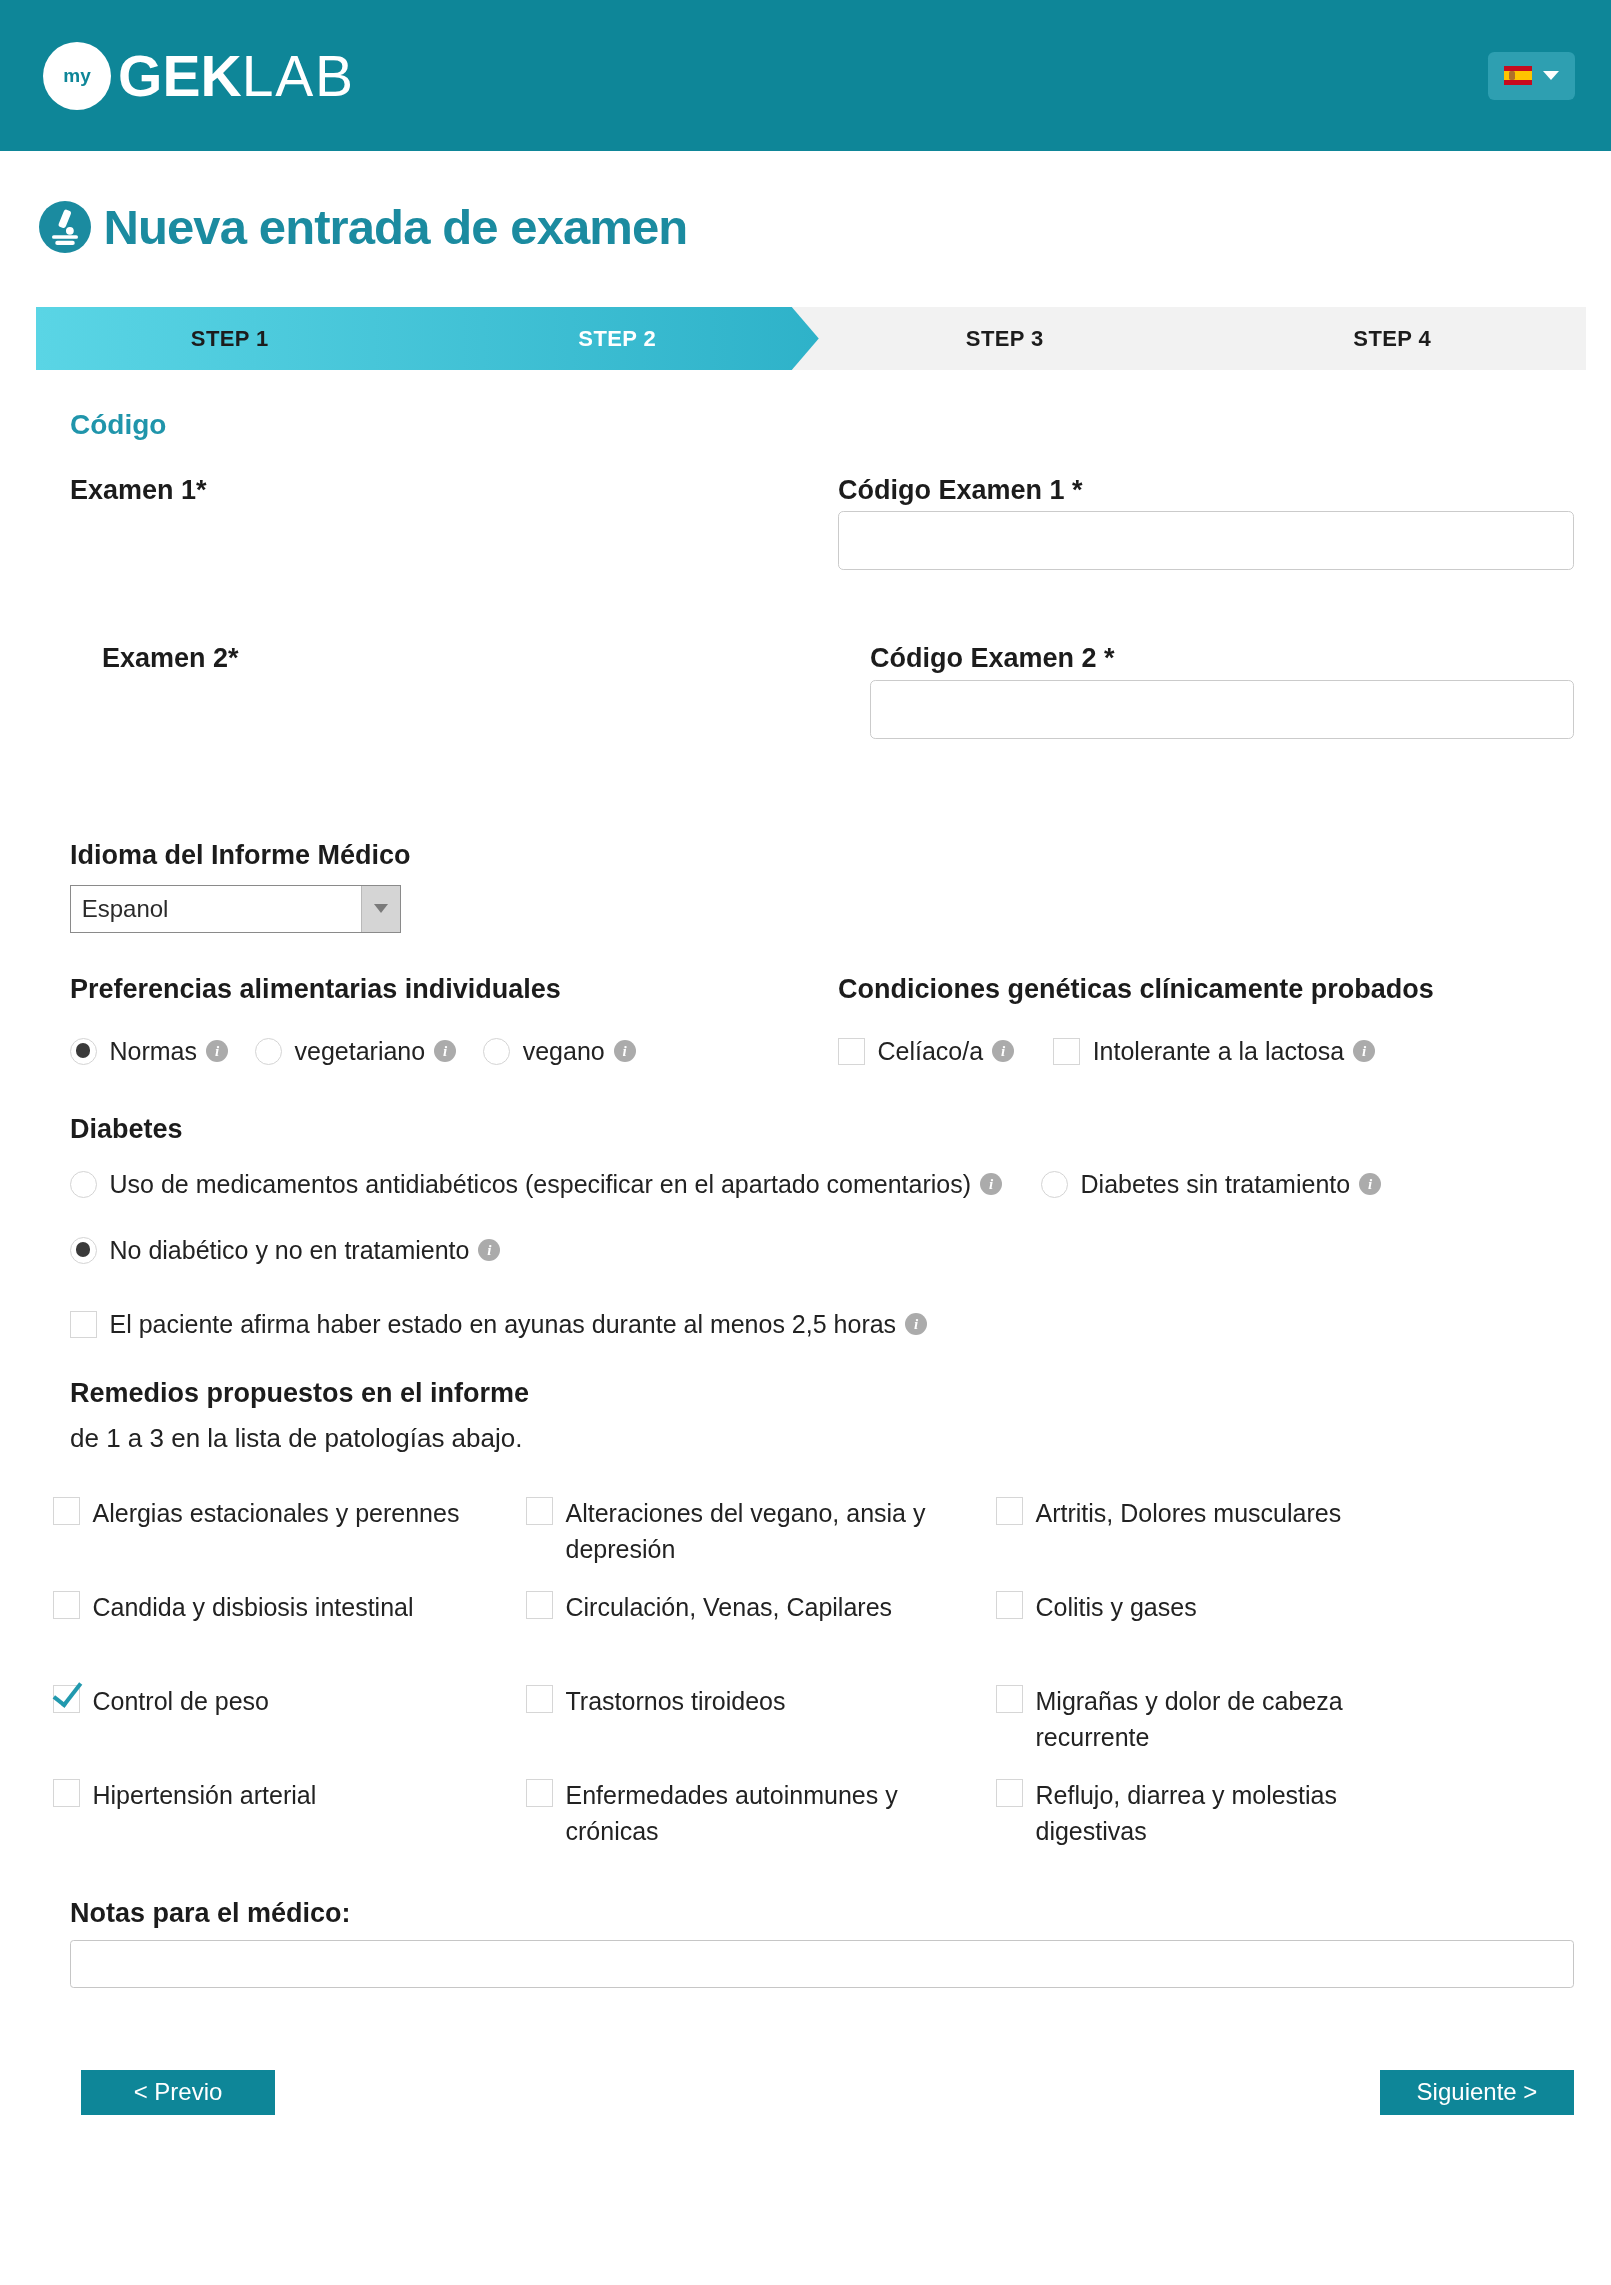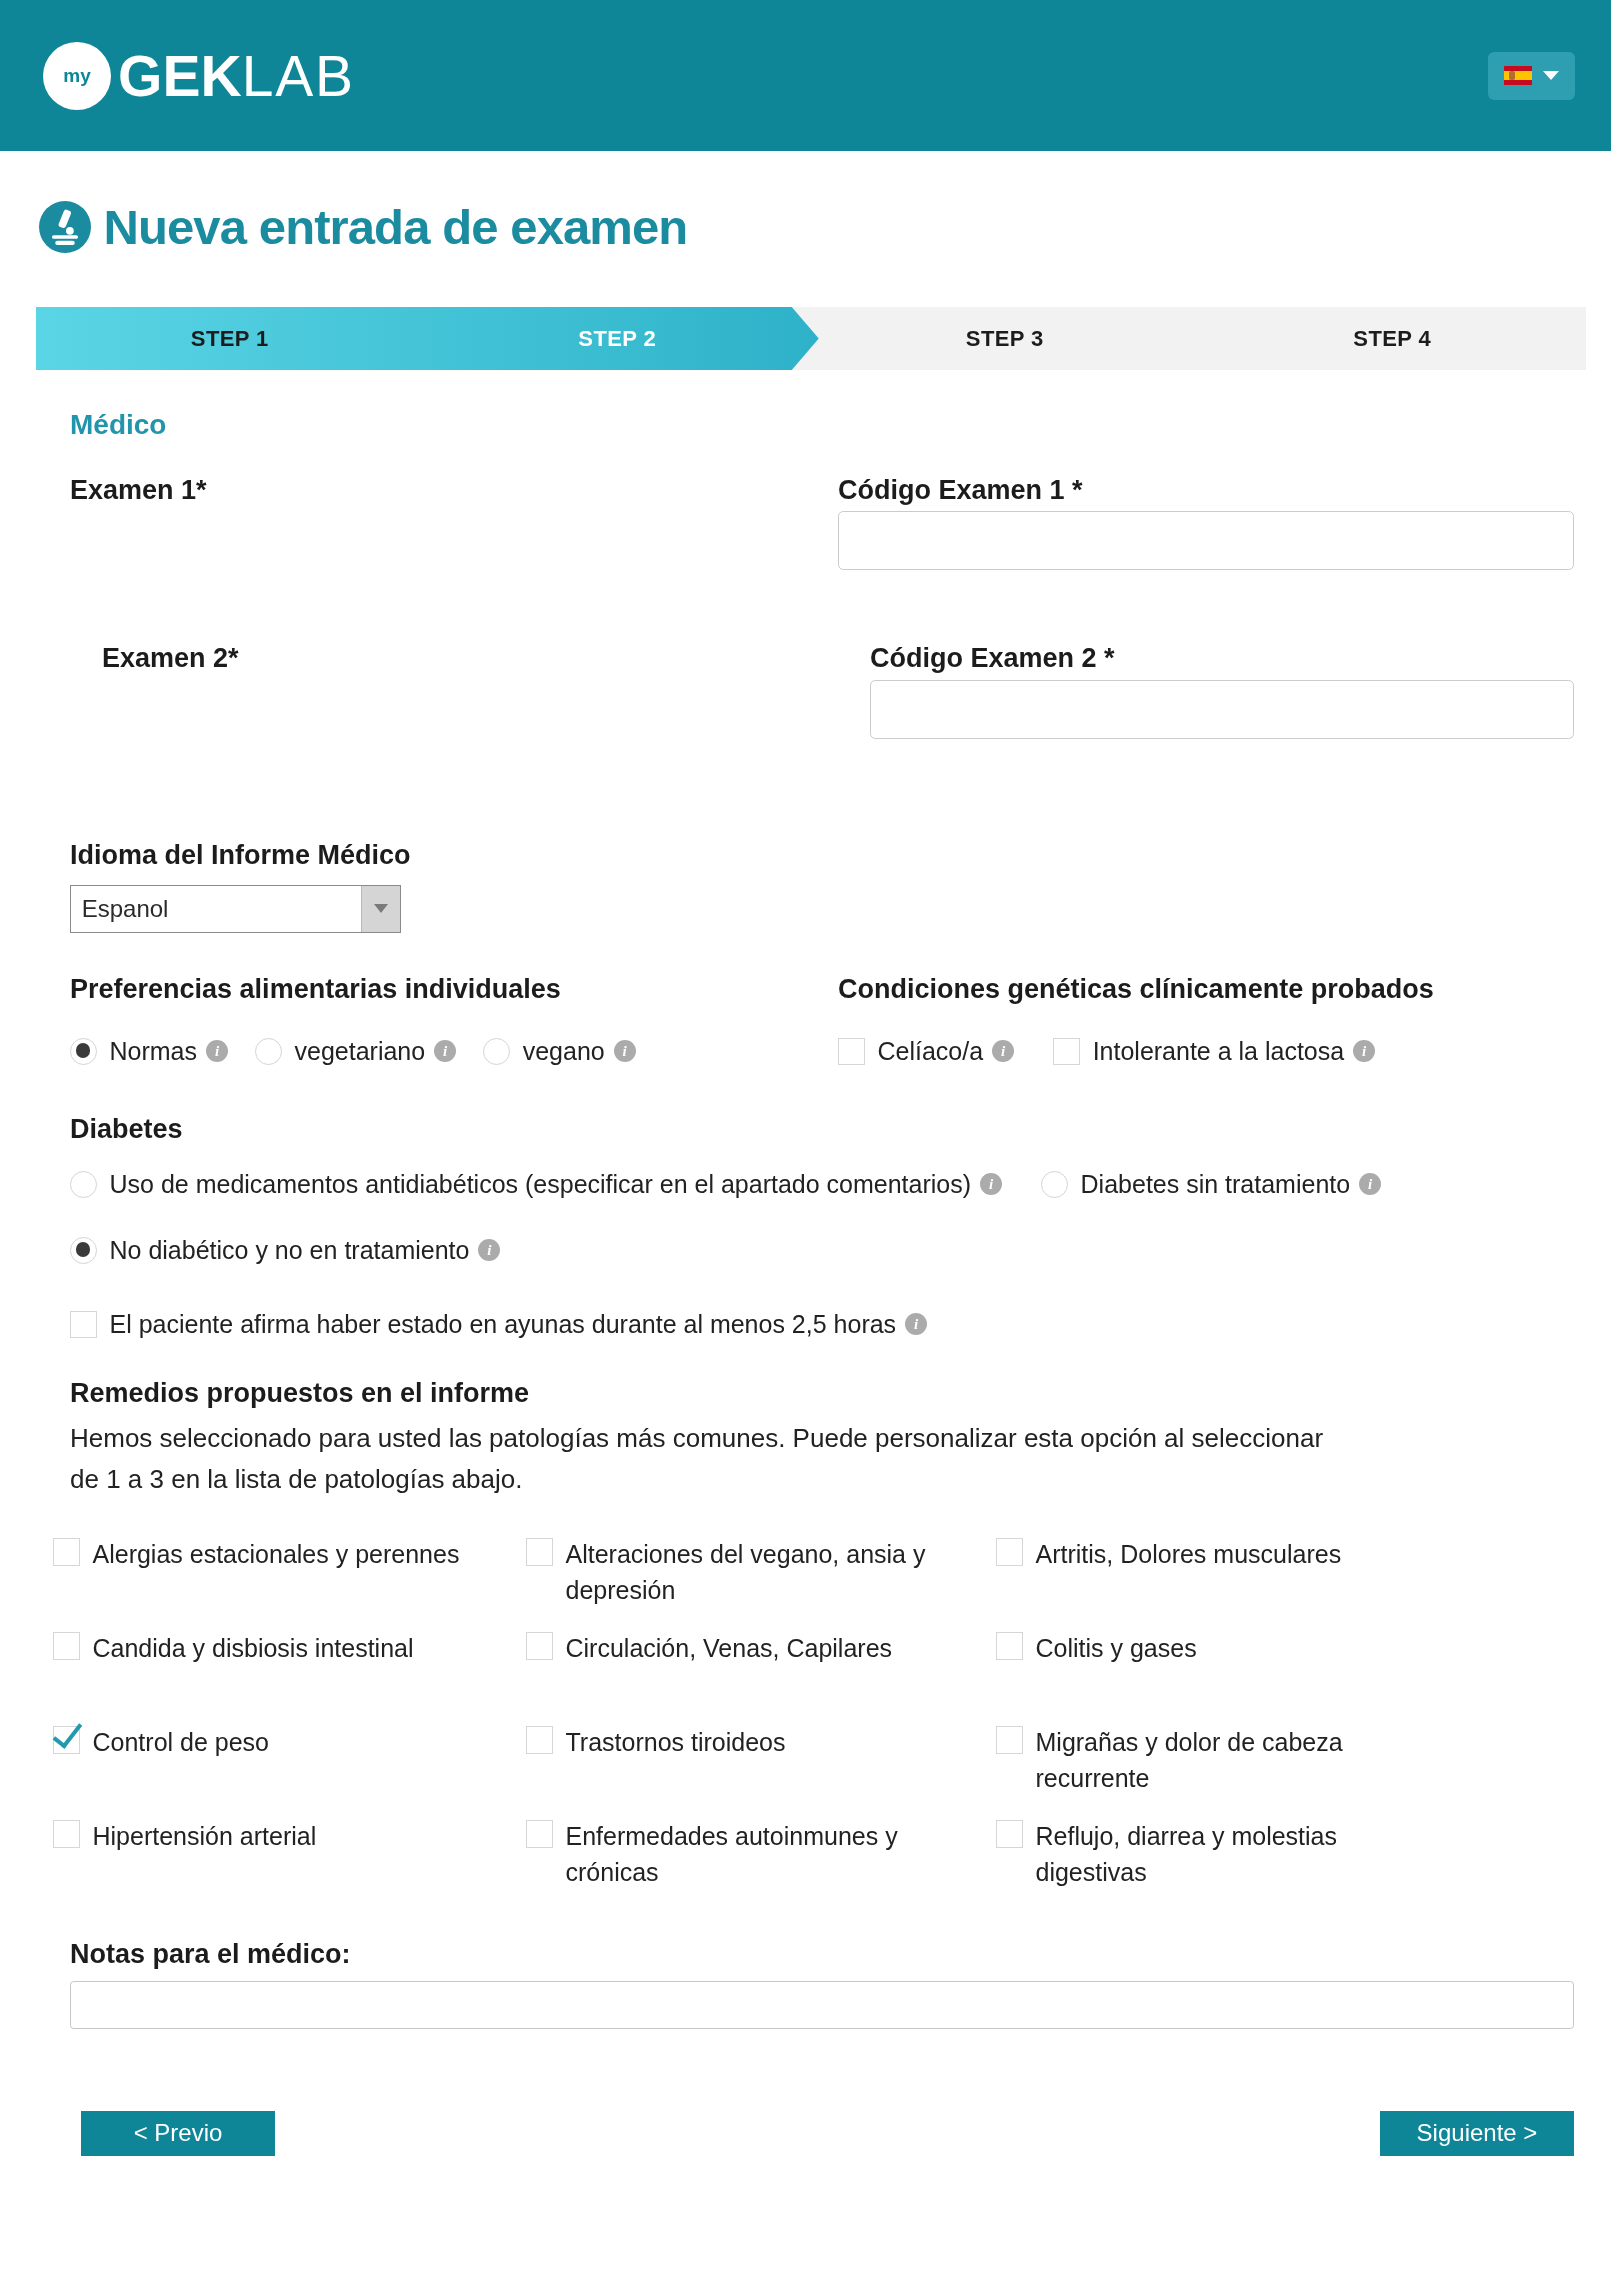--- a/index.html
+++ b/index.html
@@ -144,21 +144,21 @@
   <div class="step-labels">
     <div class="step">STEP 1</div>
     <div class="step active">STEP 2</div>
     <div class="step">STEP 3</div>
     <div class="step">STEP 4</div>
   </div>
 </div>
 
 <div class="main">
 
-  <div class="perme">Médico</div>
+  <div class="perme">Código</div>
 
   
   <div class="two-col exam-row1">
     <div class="field-label">Examen 1*</div>
     <div>
       <div class="field-label">Código Examen 1 *</div>
       <input class="text-input" type="text" value="" style="">
     </div>
   </div>
 
@@ -240,21 +240,20 @@
   </div>
   <div class="fasting-row">
     <span class="checkbox"></span>
     <span class="opt-label">El paciente afirma haber estado en ayunas durante al menos 2,5 horas</span>
     <span class="info-icon">i</span>
   </div>
 
   
   <div class="field-label remedies-h">Remedios propuestos en el informe</div>
   <div class="remedies-desc">
-    <div>Hemos seleccionado para usted las patologías más comunes. Puede personalizar esta opción al seleccionar</div>
     <div>de 1 a 3 en la lista de patologías abajo.</div>
   </div>
 
   <div class="rem-grid">
     <div class="rem-item">
       <span class="checkbox"></span>
       <span class="rem-label">Alergias estacionales y perennes</span>
     </div>
     <div class="rem-item">
       <span class="checkbox"></span>

